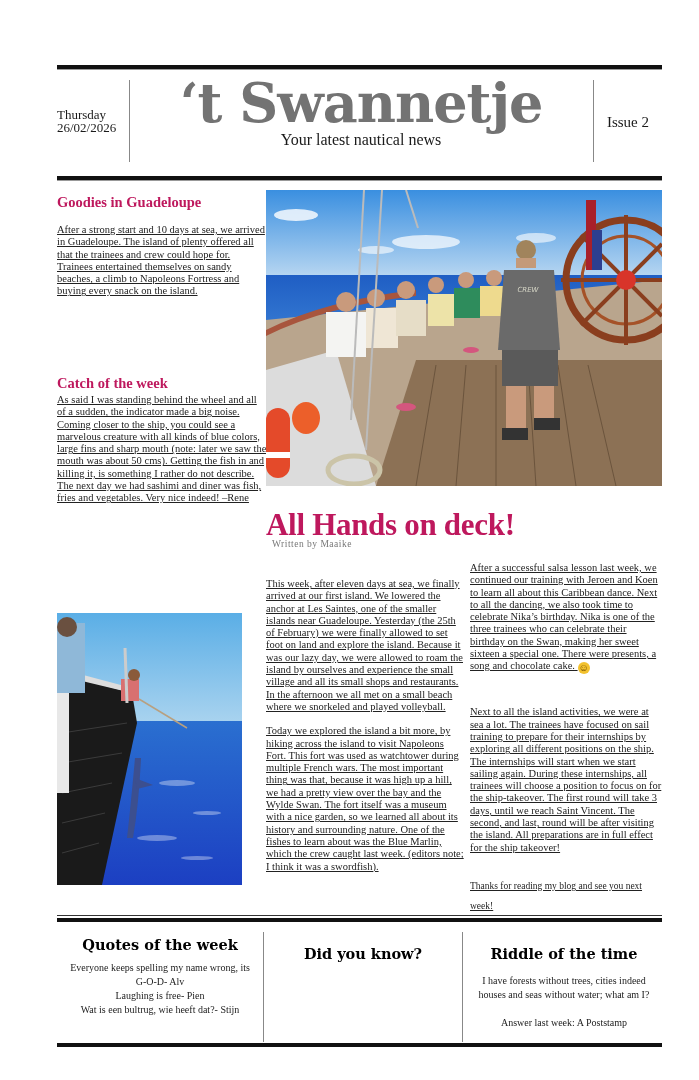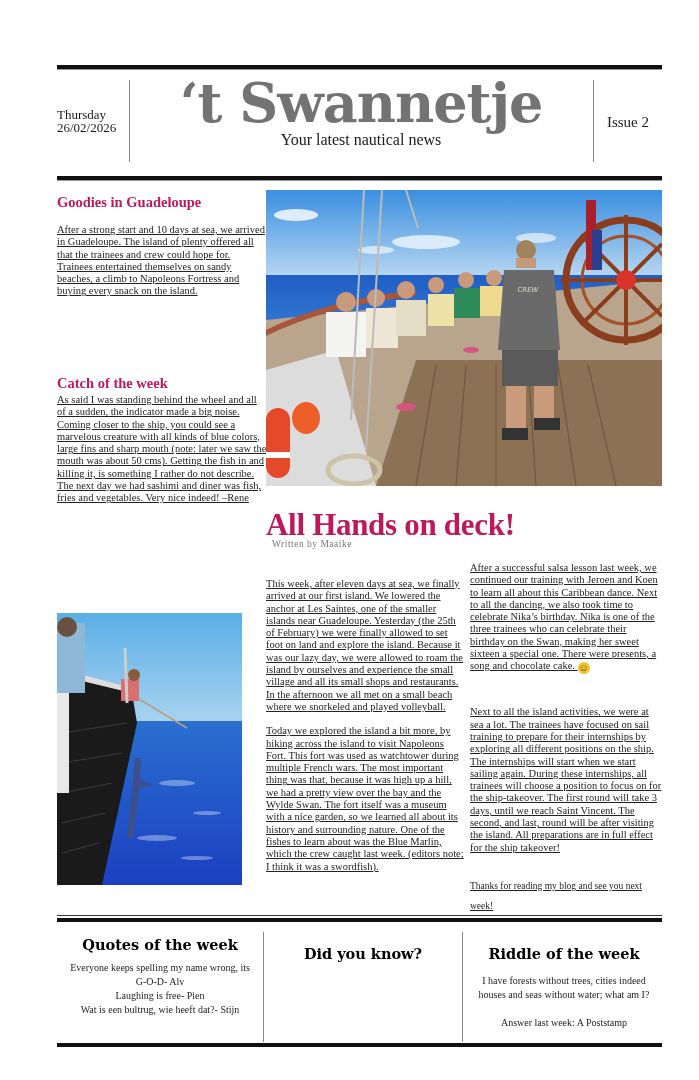--- a/index.html
+++ b/index.html
@@ -201,18 +201,18 @@
   <div class="ft">G-O-D- Alv</div>
   <div class="ft">Laughing is free- Pien</div>
   <div class="ft">Wat is een bultrug, wie heeft dat?- Stijn</div>
 </div>
 
 <div class="footer-col" style="left:268px; width:190px;">
   <h3 style="margin-top:15px; margin-bottom:16px;">Did you know?</h3>
 </div>
 
 <div class="footer-col" style="left:466px; width:196px;">
-  <h3 style="margin-top:15px; margin-bottom:12px;">Riddle of the week</h3>
+  <h3 style="margin-top:15px; margin-bottom:12px;">Riddle of the time</h3>
   <div class="ft" style="padding:0 4px;">I have forests without trees, cities indeed houses and seas without water; what am I?</div>
   <div class="ft" style="margin-top:14px;">Answer last week: A Poststamp</div>
 </div>
 
 <div class="rule end"></div>
 
 </body></html>

